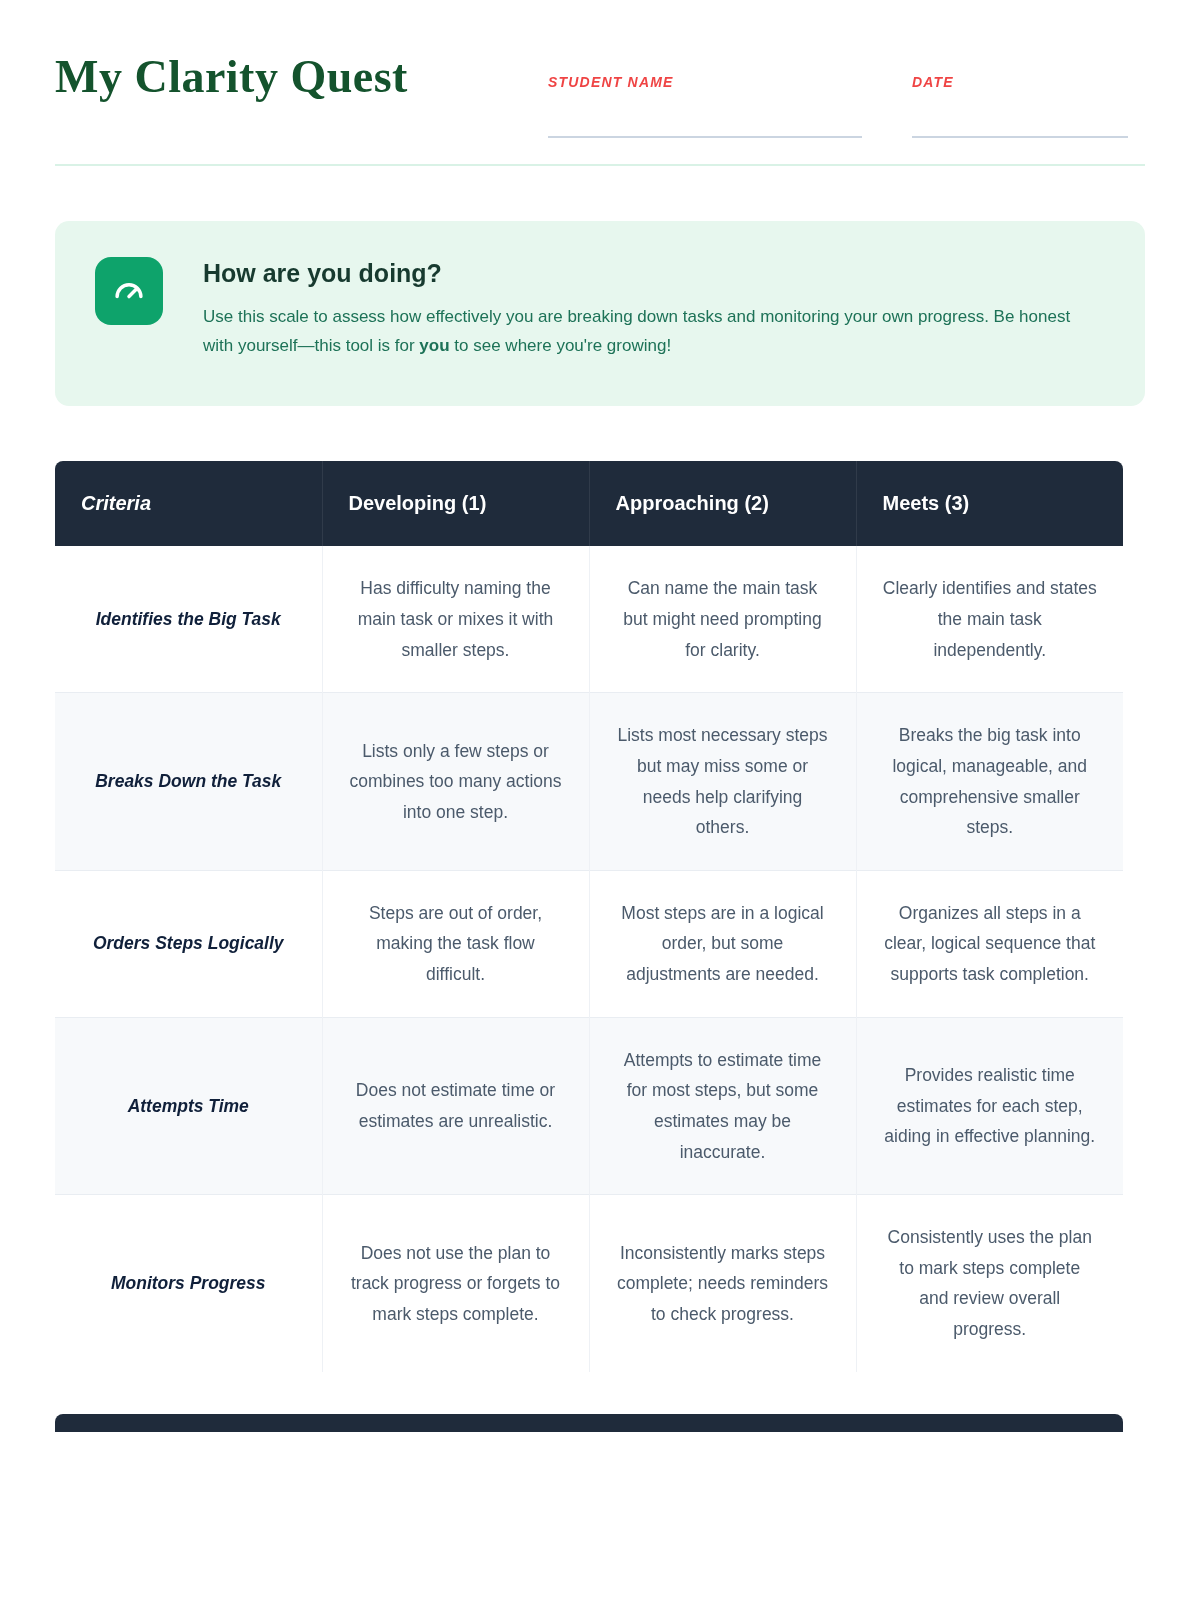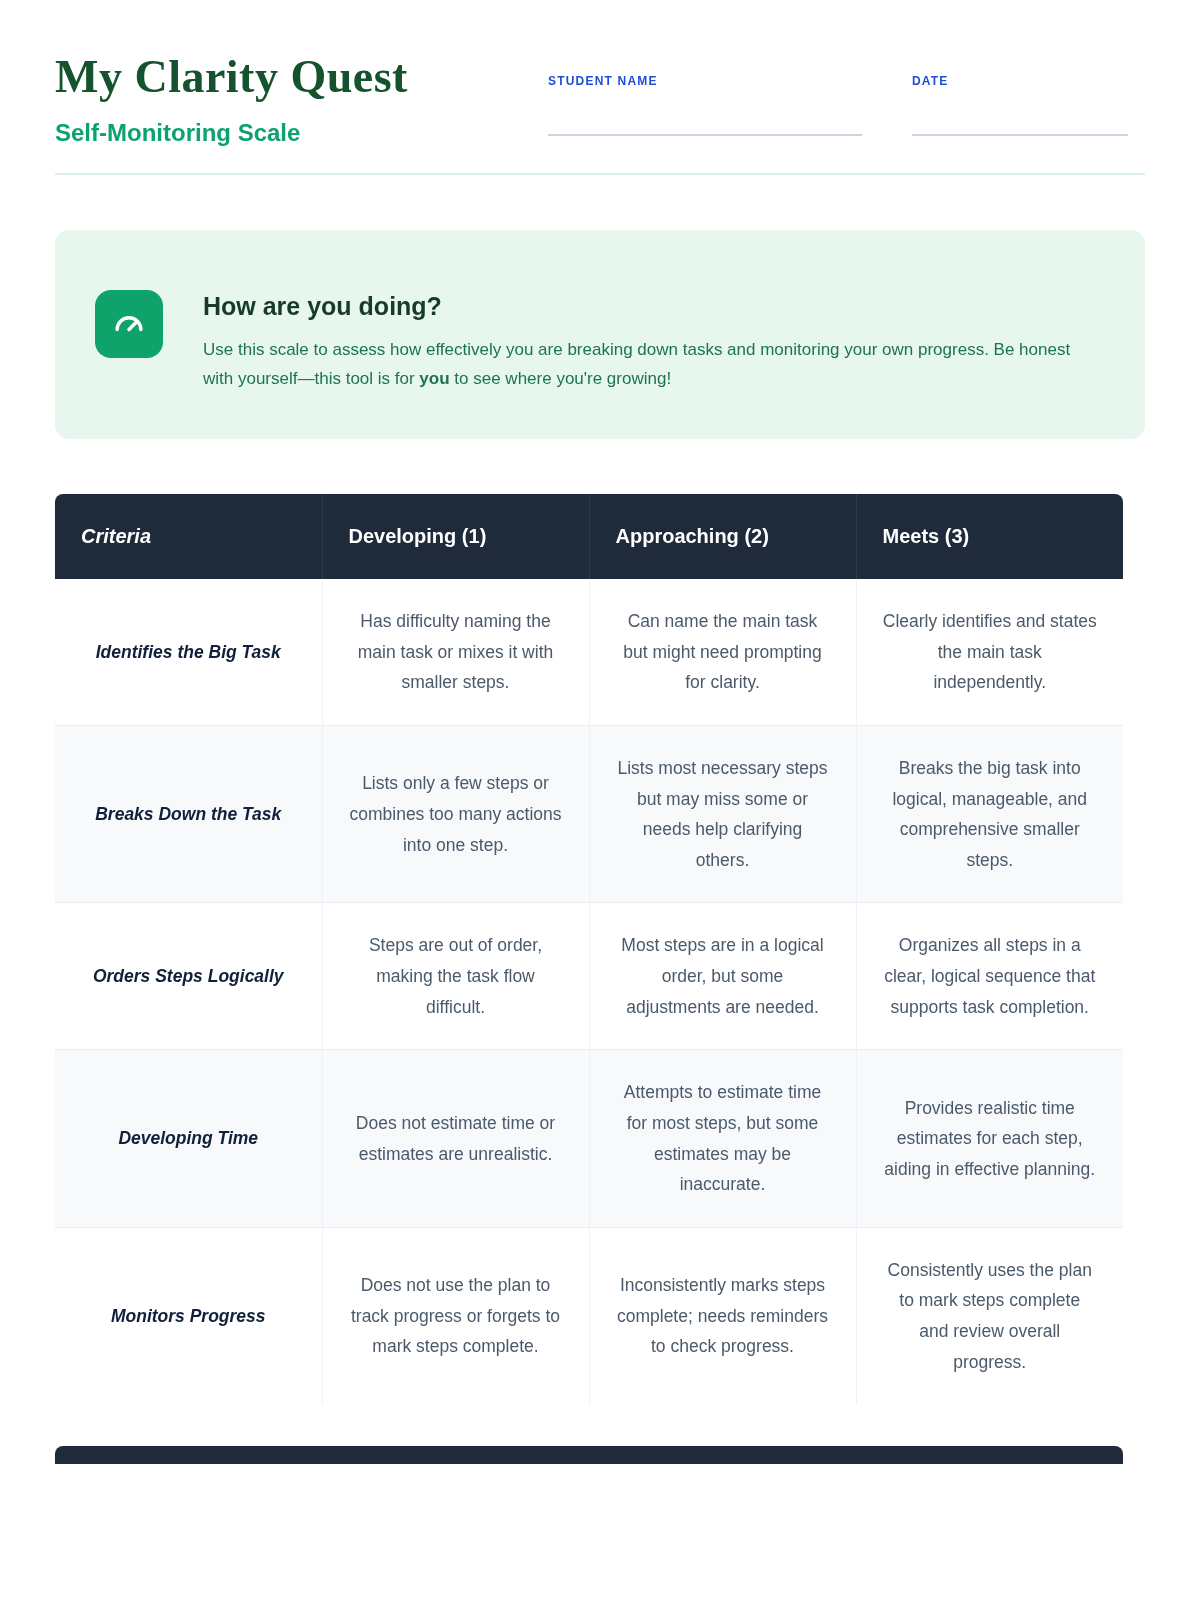--- a/index.html
+++ b/index.html
@@ -35,41 +35,42 @@
   .doc-subtitle {
     margin-top: 16px;
     font-size: 24px;
     font-weight: bold;
     color: #0ba26e;
   }
   .field { display: flex; flex-direction: column; }
   .field-student { width: 314px; margin-right: 50px; margin-top: 22px; }
   .field-date { width: 216px; margin-top: 22px; }
   .field-label {
-    font-size: 12px;
+    font-size: 14px;
     font-weight: bold;
     letter-spacing: 1.2px;
-    color: #1d4ed8;
+    color: #ef4444;
+    font-style: italic;
   }
   .field-line {
     margin-top: 46px;
     border-bottom: 2px solid #cbd5e1;
     height: 1px;
   }
   .header-divider {
     margin-top: 26px;
     border-top: 2px solid #d9f2e6;
   }
 
   
   .callout {
     margin-top: 55px;
     background: #e7f7ee;
     border-radius: 14px;
-    padding: 60px 42px 46px 40px;
+    padding: 36px 42px 46px 40px;
     display: flex;
     align-items: flex-start;
   }
   .callout-icon {
     flex: 0 0 68px;
     width: 68px;
     height: 68px;
     border-radius: 16px;
     background: #0ea36b;
     display: flex;
@@ -144,21 +145,20 @@
   }
 </style>
 </head>
 <body>
 
 <div class="page">
 
   <div class="doc-header">
     <div class="title-block">
       <div class="doc-title">My Clarity Quest</div>
-      <div class="doc-subtitle">Self-Monitoring Scale</div>
     </div>
     <div class="field field-student">
       <div class="field-label">STUDENT NAME</div>
       <div class="field-line"></div>
     </div>
     <div class="field field-date">
       <div class="field-label">DATE</div>
       <div class="field-line"></div>
     </div>
   </div>
@@ -205,21 +205,21 @@
         <td class="cell-text">Lists most necessary steps but may miss some or needs help clarifying others.</td>
         <td class="cell-text">Breaks the big task into logical, manageable, and comprehensive smaller steps.</td>
       </tr>
       <tr>
         <th class="criterion">Orders Steps Logically</th>
         <td class="cell-text">Steps are out of order, making the task flow difficult.</td>
         <td class="cell-text">Most steps are in a logical order, but some adjustments are needed.</td>
         <td class="cell-text">Organizes all steps in a clear, logical sequence that supports task completion.</td>
       </tr>
       <tr>
-        <th class="criterion">Developing Time</th>
+        <th class="criterion">Attempts Time</th>
         <td class="cell-text">Does not estimate time or estimates are unrealistic.</td>
         <td class="cell-text">Attempts to estimate time for most steps, but some estimates may be inaccurate.</td>
         <td class="cell-text">Provides realistic time estimates for each step, aiding in effective planning.</td>
       </tr>
       <tr>
         <th class="criterion">Monitors Progress</th>
         <td class="cell-text">Does not use the plan to track progress or forgets to mark steps complete.</td>
         <td class="cell-text">Inconsistently marks steps complete; needs reminders to check progress.</td>
         <td class="cell-text">Consistently uses the plan to mark steps complete and review overall progress.</td>
       </tr>

